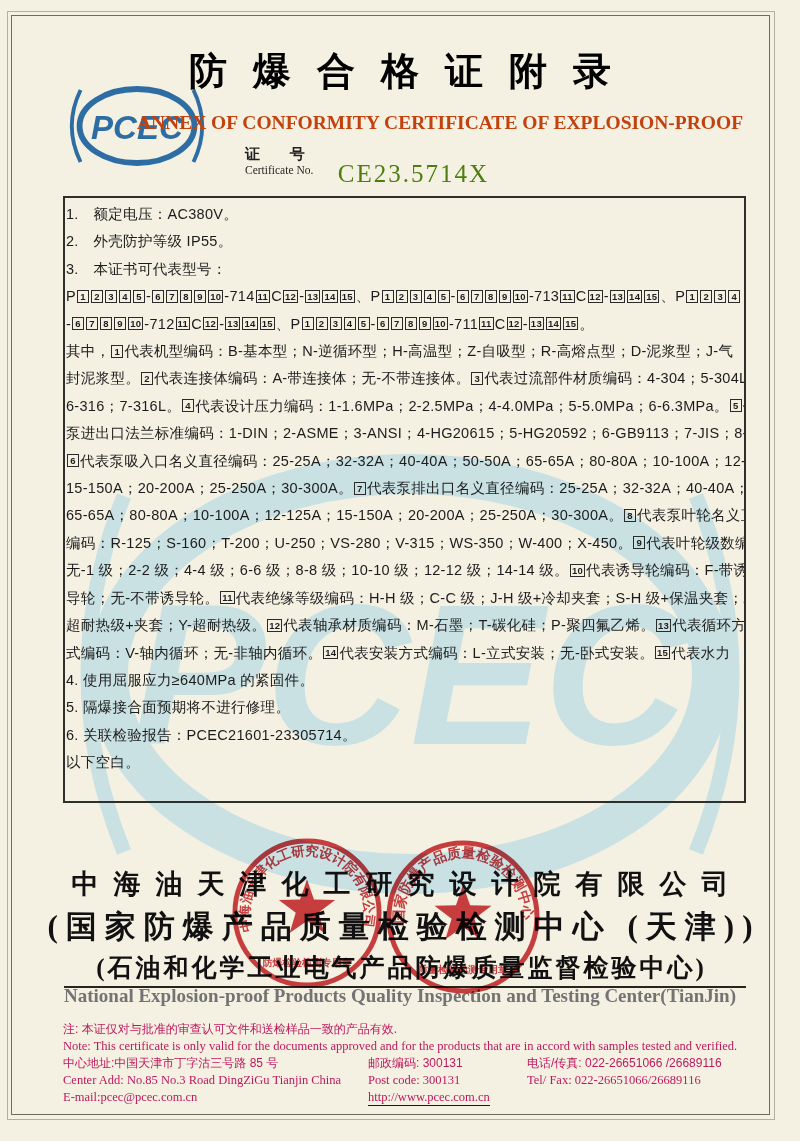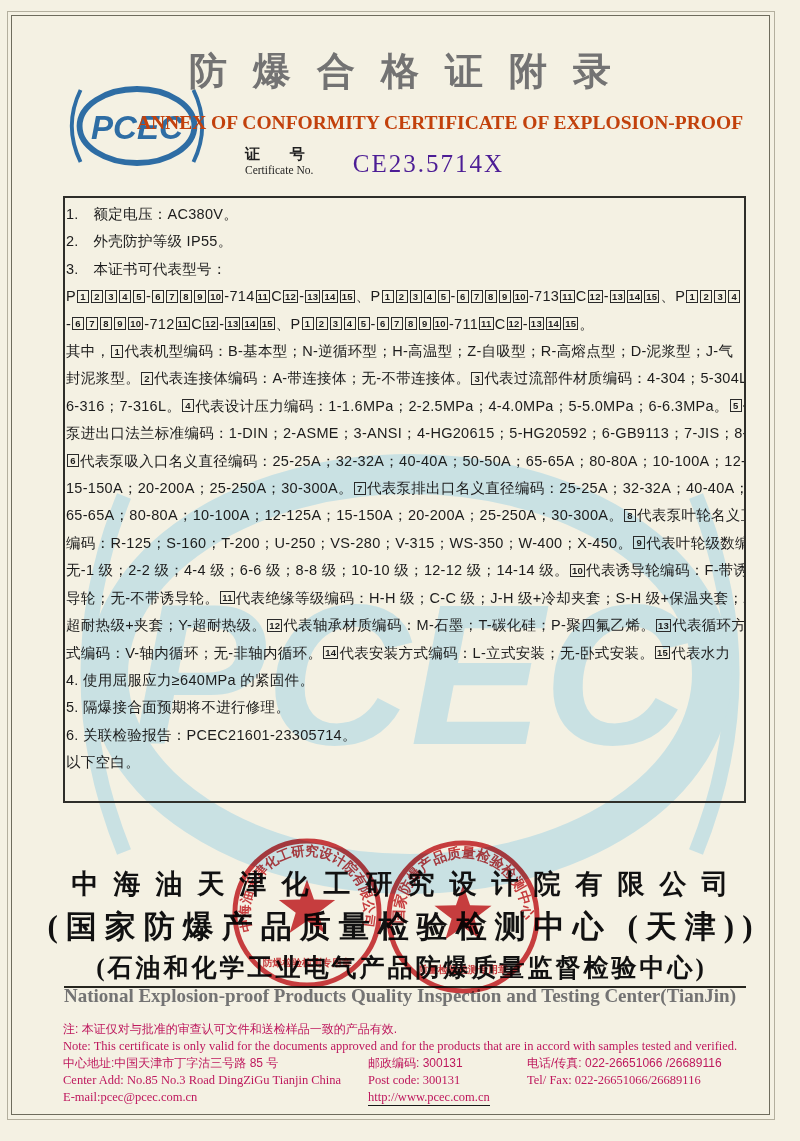--- a/index.html
+++ b/index.html
@@ -16,34 +16,34 @@
   
   .watermark{position:absolute;left:72px;top:438px;width:676px;height:472px;z-index:0;opacity:.5;}
 
   .content{position:absolute;left:0;top:0;width:800px;height:1141px;z-index:1;}
 
   
   .logo{position:absolute;left:64px;top:80px;width:146px;height:92px;}
   .title{
     position:absolute;left:0;top:46px;width:800px;text-align:center;
     font-size:38px;font-weight:bold;letter-spacing:26px;padding-left:26px;box-sizing:border-box;
-    font-family:"Liberation Serif","DejaVu Serif",serif;color:#737373;
+    font-family:"Liberation Serif","DejaVu Serif",serif;color:#000000;
   }
   .subtitle{
     position:absolute;left:90px;top:112px;width:700px;text-align:center;
     font-size:19.5px;font-weight:bold;font-family:"Liberation Serif","DejaVu Serif",serif;
     letter-spacing:0px;color:#c2410c;
   }
   .certrow{position:absolute;left:245px;top:147px;height:44px;display:flex;align-items:flex-start;}
   .certlabel{display:flex;flex-direction:column;line-height:1;}
   .certlabel .cn{font-size:15px;letter-spacing:13px;font-weight:bold;font-family:"Liberation Serif","DejaVu Serif",serif;}
   .certlabel .en{font-size:11.5px;margin-top:3px;font-family:"Liberation Serif","DejaVu Serif",serif;}
   .certno{
-    font-size:25px;margin-left:35px;letter-spacing:2px;
-    font-family:"Liberation Serif","DejaVu Serif",serif;color:#4c1d95;position:relative;top:3px;
+    font-size:25px;margin-left:20px;letter-spacing:2px;
+    font-family:"Liberation Serif","DejaVu Serif",serif;color:#4d7c0f;position:relative;top:13px;
   }
 
   
   .bodybox{
     position:absolute;left:63px;top:196px;width:683px;height:607px;box-sizing:border-box;
     border:2px solid #2e2e2a;padding:3px 12px 0 1px;overflow:hidden;background:transparent;
   }
   .bodybox .line{
     font-size:14.5px;line-height:27.4px;white-space:nowrap;letter-spacing:.3px;color:#1c1c1c;
   }

